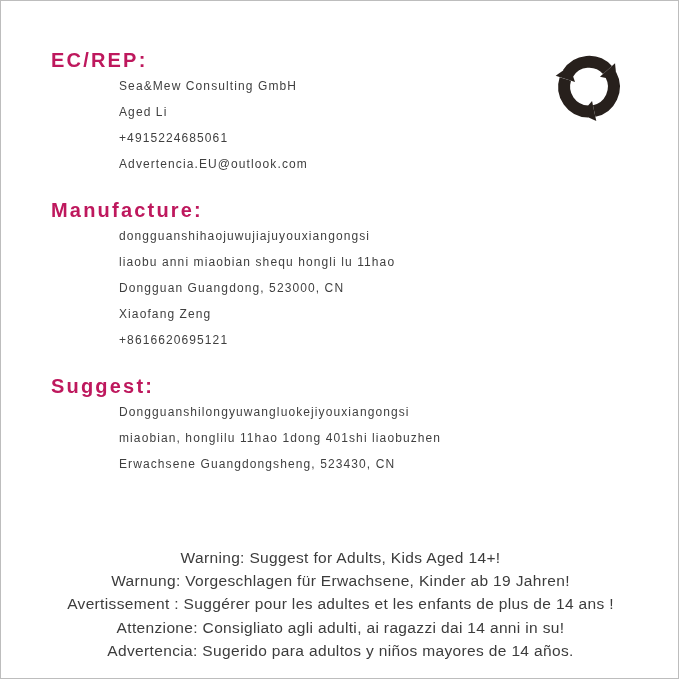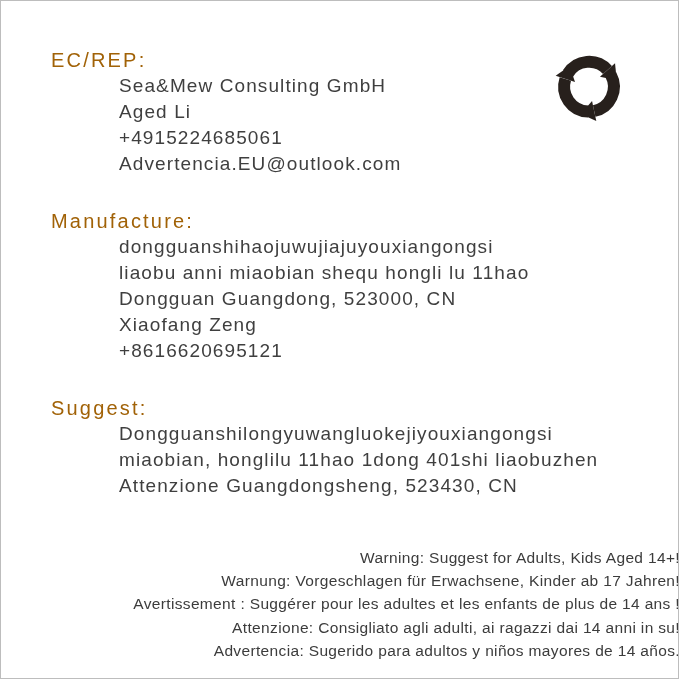--- a/index.html
+++ b/index.html
@@ -17,38 +17,38 @@
   .sections {
     position: absolute;
     top: 46px;
     left: 50px;
     right: 30px;
   }
   .section-heading {
     margin: 0;
     font-size: 20px;
     line-height: 26px;
-    font-weight: normal;
+    font-weight: bold;
     letter-spacing: 2.2px;
-    color: #a16207;
+    color: #be185d;
   }
-  .section + .section .section-heading { margin-top: 31px; }
+  .section + .section .section-heading { margin-top: 20px; }
   .section-lines { margin-left: 68px; }
   .section-line {
-    font-size: 19px;
+    font-size: 12px;
     line-height: 26px;
     letter-spacing: 1.1px;
     white-space: nowrap;
   }
   .warnings {
     position: absolute;
     top: 545px;
     left: 0;
     width: 679px;
-    text-align: right;
+    text-align: center;
   }
   .warning-line {
     font-size: 15.5px;
     line-height: 23.2px;
     letter-spacing: 0.35px;
     color: #3c3c3c;
     white-space: nowrap;
   }
   .recycle-icon {
     position: absolute;
@@ -103,27 +103,27 @@
         <div class="section-line">Xiaofang Zeng</div>
         <div class="section-line">+8616620695121</div>
       </div>
     </div>
 
     <div class="section">
       <h2 class="section-heading">Suggest:</h2>
       <div class="section-lines">
         <div class="section-line">Dongguanshilongyuwangluokejiyouxiangongsi</div>
         <div class="section-line">miaobian, honglilu 11hao 1dong 401shi liaobuzhen</div>
-        <div class="section-line">Attenzione Guangdongsheng, 523430, CN</div>
+        <div class="section-line">Erwachsene Guangdongsheng, 523430, CN</div>
       </div>
     </div>
 
   </div>
 
   <div class="warnings">
     <div class="warning-line">Warning: Suggest for Adults, Kids Aged 14+!</div>
-    <div class="warning-line">Warnung: Vorgeschlagen für Erwachsene, Kinder ab 17 Jahren!</div>
+    <div class="warning-line">Warnung: Vorgeschlagen für Erwachsene, Kinder ab 19 Jahren!</div>
     <div class="warning-line">Avertissement : Suggérer pour les adultes et les enfants de plus de 14 ans !</div>
     <div class="warning-line">Attenzione: Consigliato agli adulti, ai ragazzi dai 14 anni in su!</div>
     <div class="warning-line">Advertencia: Sugerido para adultos y niños mayores de 14 años.</div>
   </div>
 
 </div>
 
 </body></html>

